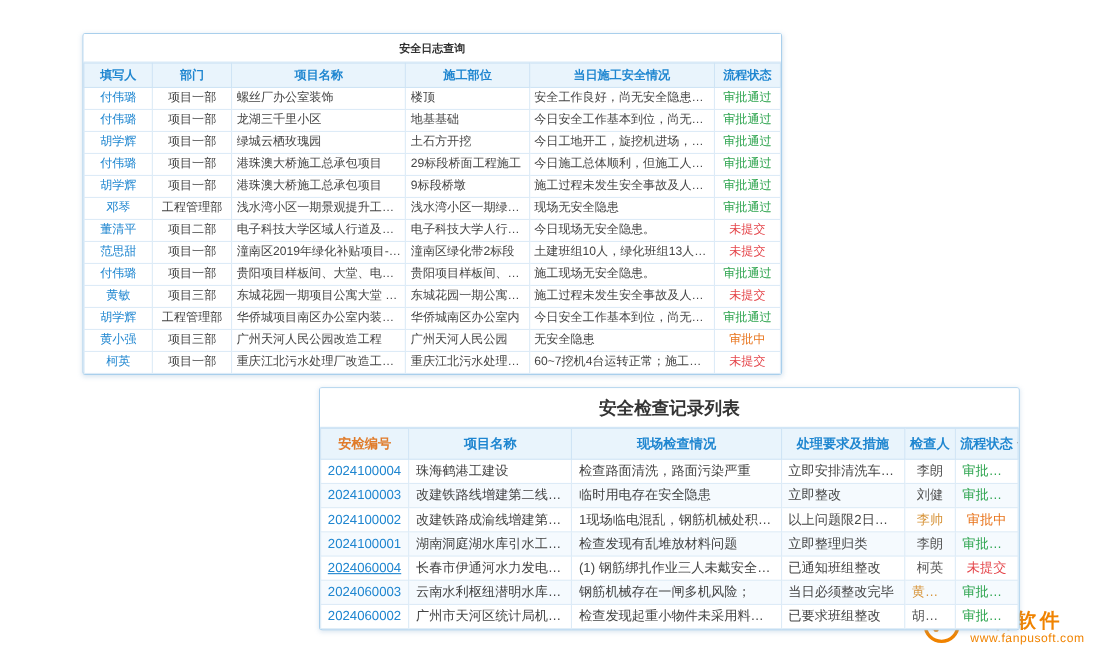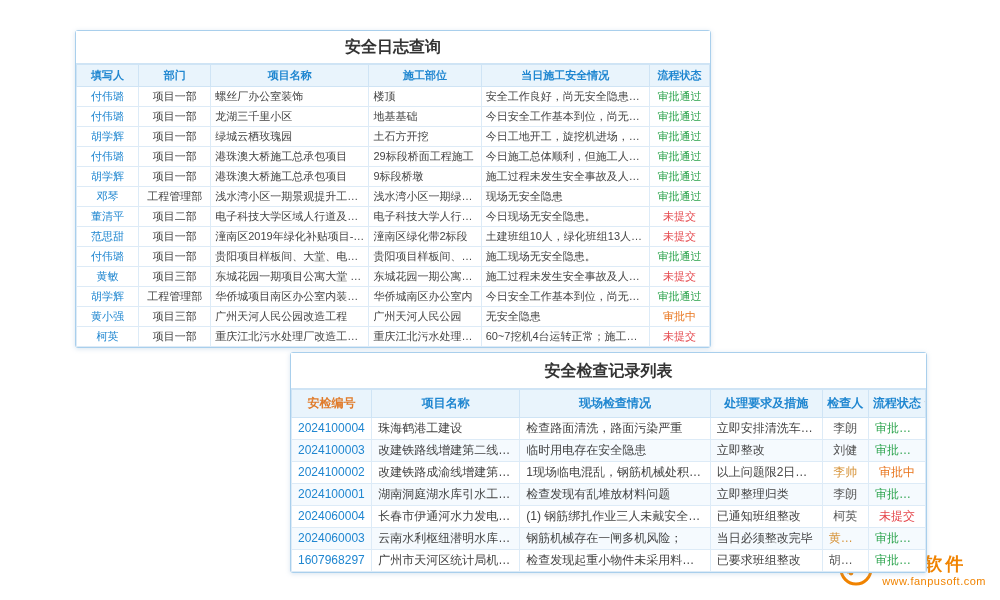--- a/index.html
+++ b/index.html
@@ -12,21 +12,21 @@
     position:absolute;background:#fff;
     border:1px solid #a9cfec;border-radius:3px;
     box-shadow:0 1px 5px rgba(120,160,200,.28);
   }
   #log-panel{left:75px;top:30px;width:634px;}
   #check-panel{left:290px;top:352px;width:635px;z-index:2;}
   .panel-title{
     text-align:center;font-weight:bold;color:#333;
     border-bottom:1px solid #cfe4f5;background:#fff;
   }
-  #log-panel .panel-title{font-size:16px;padding:6px 0 5px;}
+  #log-panel .panel-title{font-size:10px;padding:6px 0 5px;}
   #check-panel .panel-title{font-size:16px;padding:8px 12px 6px;}
   table{width:100%;border-collapse:collapse;table-layout:fixed;}
   th{
     background:#e9f4fc;color:#1f86d0;font-weight:bold;
     border:1px solid #cfe4f5;text-align:center;
     white-space:nowrap;overflow:hidden;
   }
   #log-panel th{font-size:11px;padding:3px 2px;font-family:Liberation Serif, serif;}
   #check-panel th{font-size:12px;padding:5px 4px;text-align:center;}
   td{
@@ -232,37 +232,37 @@
         </tr>
         <tr>
           <td class="c-link" style="color: rgb(31, 134, 208);">2024100001</td>
           <td>湖南洞庭湖水库引水工程施...</td>
           <td>检查发现有乱堆放材料问题</td>
           <td>立即整理归类</td>
           <td class="c-center" style="color: rgb(85, 85, 85);">李朗</td>
           <td class="c-center" style="color: rgb(45, 164, 78);">审批通过</td>
         </tr>
         <tr>
-          <td class="c-link" style="color: rgb(31, 134, 208);">2024060004</td>
+          <td class="c-link" style="color: rgb(31, 134, 208); text-decoration: underline;">2024060004</td>
           <td>长春市伊通河水力发电厂改...</td>
           <td>(1) 钢筋绑扎作业三人未戴安全帽，已通知...</td>
           <td>已通知班组整改</td>
           <td class="c-center" style="color: rgb(85, 85, 85);">柯英</td>
           <td class="c-center" style="color: rgb(229, 72, 77);">未提交</td>
         </tr>
         <tr>
           <td class="c-link" style="color: rgb(31, 134, 208); margin-top: 37px;">2024060003</td>
           <td>云南水利枢纽潜明水库一期...</td>
           <td>钢筋机械存在一闸多机风险；</td>
           <td>当日必须整改完毕</td>
           <td class="c-center" style="color: rgb(215, 148, 58);">黄小强</td>
           <td class="c-center" style="color: rgb(45, 164, 78);">审批通过</td>
         </tr>
         <tr>
-          <td class="c-link" style="color: rgb(31, 134, 208);">1607968297</td>
+          <td class="c-link" style="color: rgb(31, 134, 208);">2024060002</td>
           <td>广州市天河区统计局机房改...</td>
           <td>检查发现起重小物件未采用料斗装载直接起...</td>
           <td>已要求班组整改</td>
           <td class="c-center" style="color: rgb(85, 85, 85);">胡学辉</td>
           <td class="c-center" style="color: rgb(45, 164, 78);">审批通过</td>
         </tr>
       </tbody>
   </table>
 </div>
 

